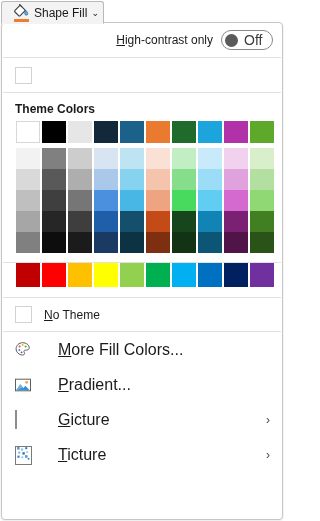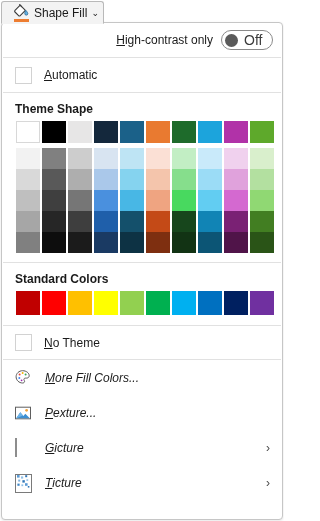--- a/index.html
+++ b/index.html
@@ -90,21 +90,21 @@
   }
   .cell.white-base { border: 1px solid #d8d8d8; }
   .cell.var { height: 21px; }
   .std .cell { height: 24px; }
 
   
   .menu-row {
     height: 35px; display: flex; align-items: center; padding-left: 12px;
   }
   .micon { width: 18px; height: 18px; flex: none; position: relative; }
-  .menu-label { font-size: 12px; color: #1b1b1b; margin-left: 13px; font-style: italic; }
+  .menu-label { font-size: 16px; color: #1b1b1b; margin-left: 26px; }
   .menu-label u { text-decoration: underline; }
   .chev { margin-left: auto; margin-right: 12px; font-size: 12px; color: #4a4a4a; }
 
   
   .grad-box {
     width: 15px; height: 15px; margin: 1px 0 0 1px;
     border: 1px solid #8d8d8d;
     background: linear-gradient(135deg,#fdfdfd 0%, #d9d9d9 45%, #8e8e8e 100%);
   }
   
@@ -138,26 +138,25 @@
       <span class="toggle">
         <span class="knob"></span>
         <span class="toggle-text">Off</span>
       </span>
     </div>
 
     <div class="sep"></div>
 
     <div class="item-row">
       <span class="swatch-empty"></span>
-      <span class="item-label"><u>A</u><span>utomatic</span></span>
     </div>
 
     <div class="sep"></div>
 
-    <div class="section-title">Theme Shape</div>
+    <div class="section-title">Theme Colors</div>
     <div class="grid">
       <div class="grid-row base">
           <div class="cell white-base" title="#FFFFFF" style="background: rgb(255, 255, 255);"></div>
           <div class="cell" title="#000000" style="background: rgb(0, 0, 0);"></div>
           <div class="cell" title="#E7E6E6" style="background: rgb(231, 230, 230);"></div>
           <div class="cell" title="#14283C" style="background: rgb(20, 40, 60);"></div>
           <div class="cell" title="#1B6189" style="background: rgb(27, 97, 137);"></div>
           <div class="cell" title="#E97A30" style="background: rgb(233, 122, 48);"></div>
           <div class="cell" title="#1E6B2B" style="background: rgb(30, 107, 43);"></div>
           <div class="cell" title="#1CA4DC" style="background: rgb(28, 164, 220);"></div>
@@ -223,21 +222,20 @@
             <div class="cell var" title="#123314" style="background: rgb(18, 51, 20);"></div>
             <div class="cell var" title="#0C5575" style="background: rgb(12, 85, 117);"></div>
             <div class="cell var" title="#501449" style="background: rgb(80, 20, 73);"></div>
             <div class="cell var" title="#2A5417" style="background: rgb(42, 84, 23);"></div>
           </div>
         </div>
     </div>
 
     <div class="sep" style="margin-top:9px;"></div>
 
-    <div class="section-title">Standard Colors</div>
     <div class="grid std">
       <div class="grid-row">
           <div class="cell" title="#C00000" style="background: rgb(192, 0, 0);"></div>
           <div class="cell" title="#FF0000" style="background: rgb(255, 0, 0);"></div>
           <div class="cell" title="#FFC000" style="background: rgb(255, 192, 0);"></div>
           <div class="cell" title="#FFFF00" style="background: rgb(255, 255, 0);"></div>
           <div class="cell" title="#92D050" style="background: rgb(146, 208, 80);"></div>
           <div class="cell" title="#00B050" style="background: rgb(0, 176, 80);"></div>
           <div class="cell" title="#00B0F0" style="background: rgb(0, 176, 240);"></div>
           <div class="cell" title="#0070C0" style="background: rgb(0, 112, 192);"></div>
@@ -273,21 +271,21 @@
 
       <div class="menu-row">
         <span class="micon">
           <svg width="18" height="18" viewBox="0 0 18 18" aria-hidden="true">
             <rect x="1.5" y="3.2" width="15" height="11.6" fill="#ffffff" stroke="#5f5f5f" stroke-width="1"></rect>
             <circle cx="12.6" cy="6.3" r="1.35" fill="#f2a33c"></circle>
             <path d="M2.2 14.2 L6.3 8.2 L9.4 12.1 L11.3 9.8 L15.8 14.2 Z" fill="#3d8fd1"></path>
             <path d="M2.2 14.2 L6.3 8.2 L9.0 11.6 Z" fill="#6fb4e8"></path>
           </svg>
         </span>
-        <span class="menu-label"><u>P</u><span>exture...</span></span>
+        <span class="menu-label"><u>P</u><span>radient...</span></span>
       </div>
 
       <div class="menu-row">
         <span class="micon">
           <span class="grad-box"></span>
         </span>
         <span class="menu-label"><u>G</u><span>icture</span></span>
         <span class="chev">›</span>
       </div>
 

